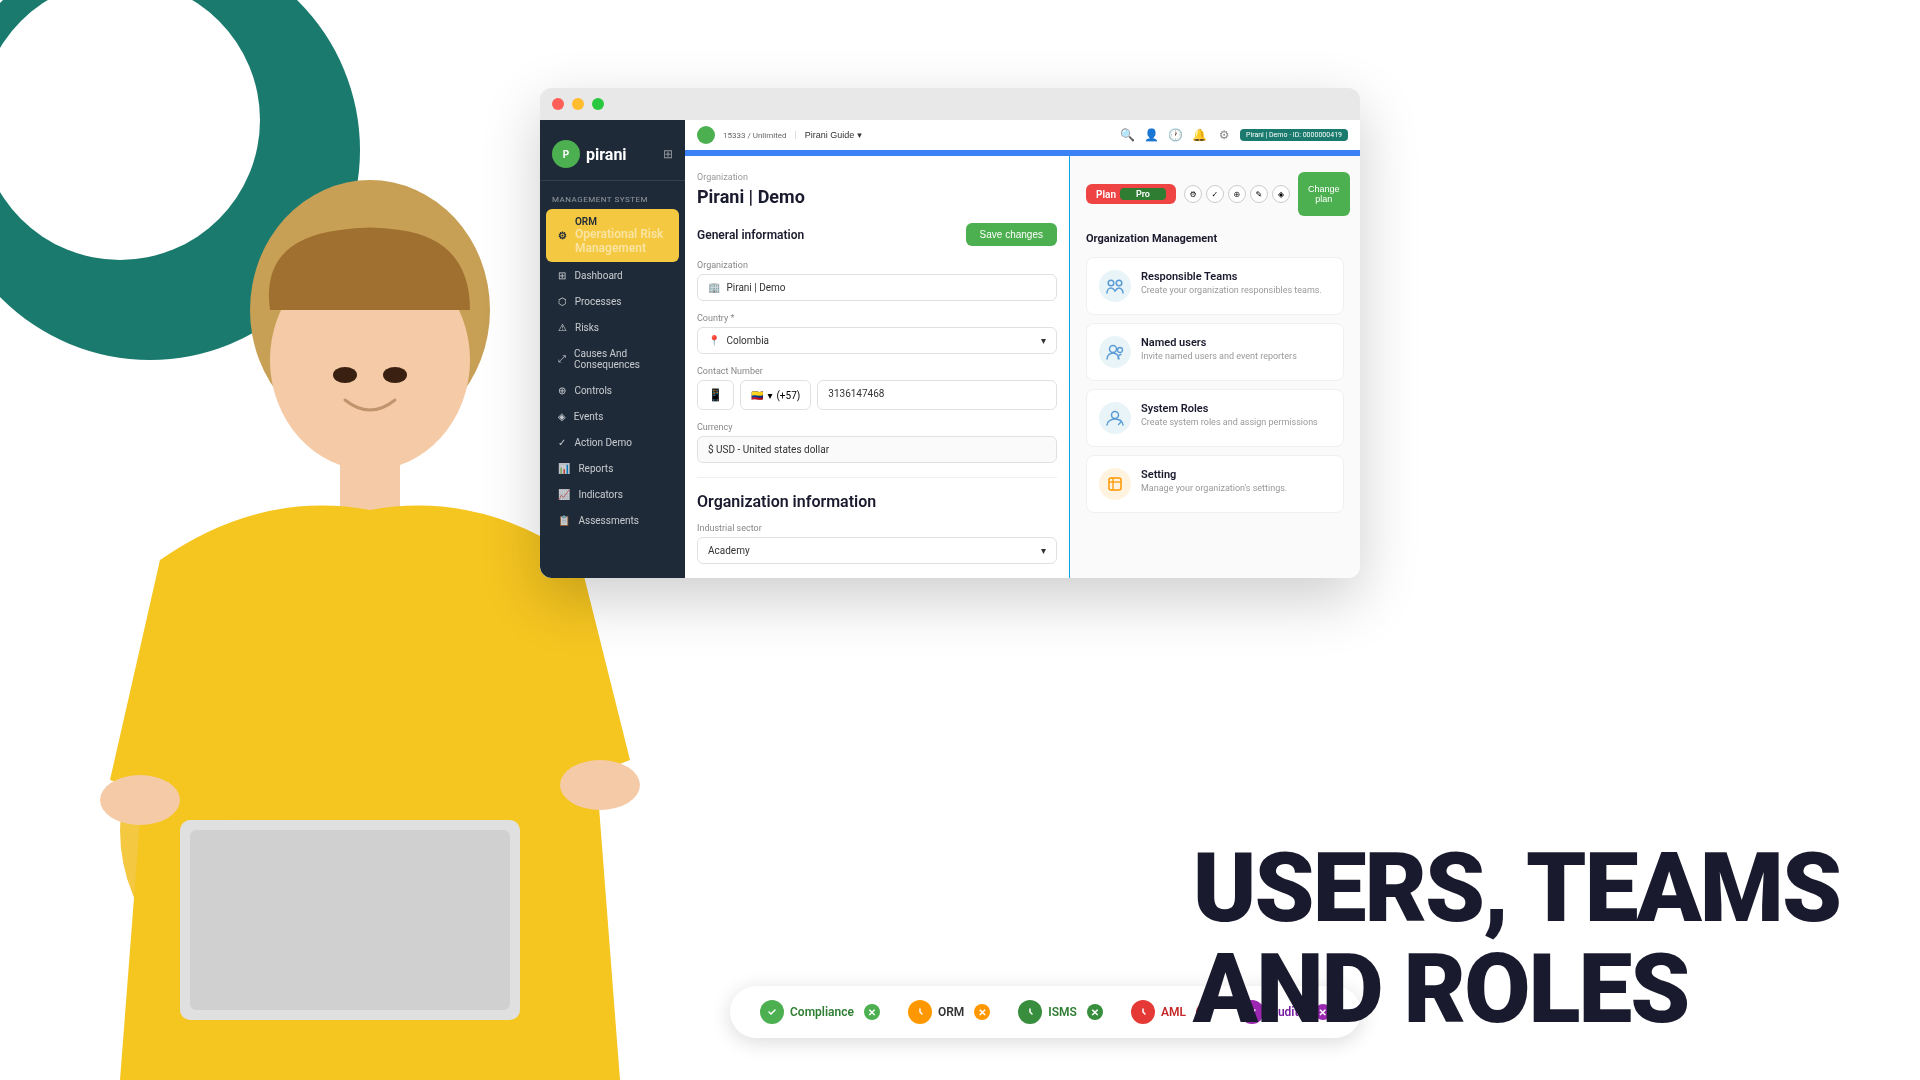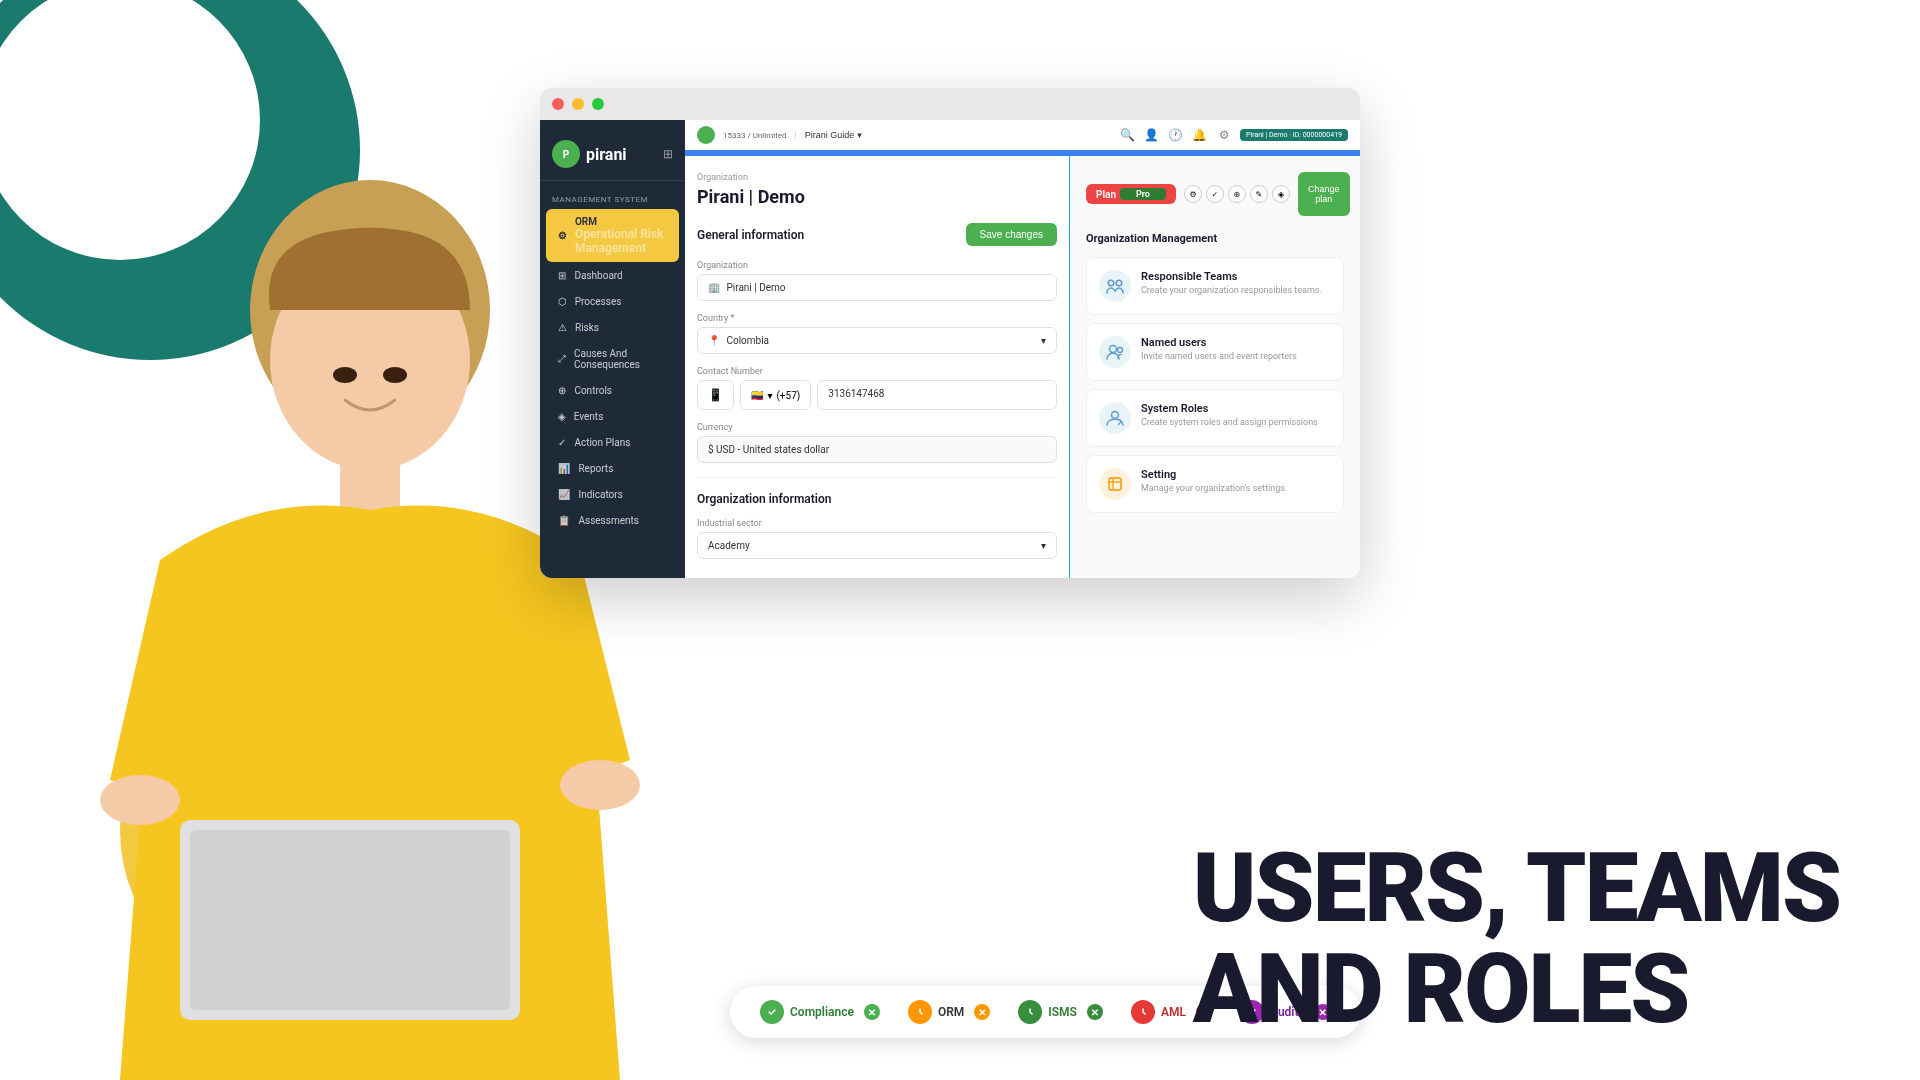--- a/index.html
+++ b/index.html
@@ -329,21 +329,21 @@
       font-size: 10px;
       color: #333;
       background: #fafafa;
     }
     .divider {
       height: 1px;
       background: #f0f0f0;
       margin: 14px 0;
     }
     .org-section-title {
-      font-size: 12px;
+      font-size: 16px;
       font-weight: 600;
       color: #1a1a2e;
       margin-bottom: 12px;
     }
     .select-dropdown {
       border: 1px solid #e0e0e0;
       border-radius: 6px;
       padding: 7px 10px;
       font-size: 10px;
       color: #333;
@@ -607,21 +607,21 @@
       <div class="sidebar-item">
         <span>⊕</span>
         <span>Controls</span>
       </div>
       <div class="sidebar-item">
         <span>◈</span>
         <span>Events</span>
       </div>
       <div class="sidebar-item">
         <span>✓</span>
-        <span>Action Plans</span>
+        <span>Action Demo</span>
       </div>
       <div class="sidebar-item">
         <span>📊</span>
         <span>Reports</span>
       </div>
       <div class="sidebar-item">
         <span>📈</span>
         <span>Indicators</span>
       </div>
       <div class="sidebar-item">

